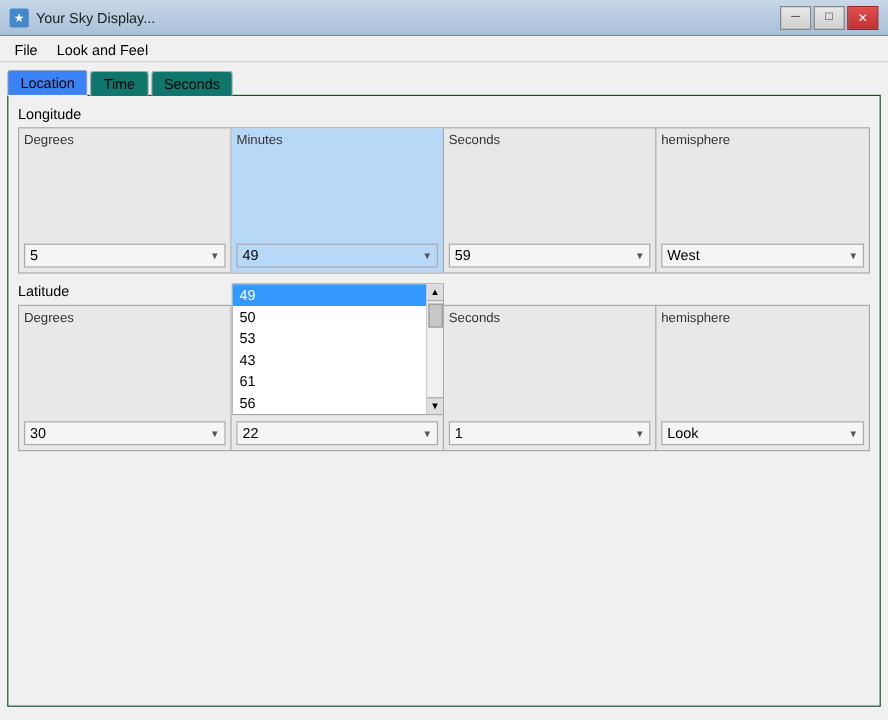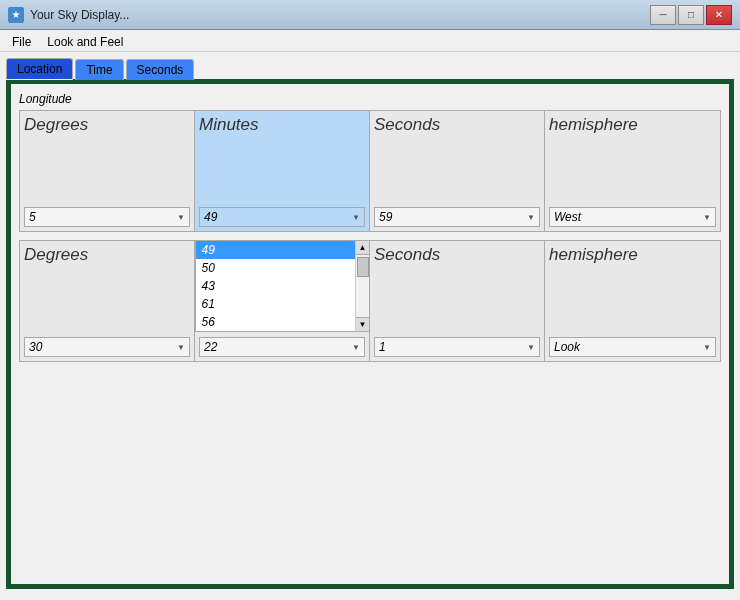--- a/index.html
+++ b/index.html
@@ -92,41 +92,40 @@
     .tab-container {
       display: flex;
       align-items: flex-end;
       gap: 0;
       margin-bottom: 0;
     }
     .tab {
       padding: 3px 10px;
       border: 1px solid #aaa;
       border-bottom: none;
-      background: #3b82f6;
+      background: #0f766e;
       cursor: pointer;
       font-size: 12px;
       margin-right: 2px;
       border-radius: 3px 3px 0 0;
     }
     .tab.active {
-      background: #1d4ed8;
+      background: #3b82f6;
       border-color: #aaa;
       border-bottom: 1px solid #f0f0f0;
       z-index: 1;
     }
 
     
     .tab-content {
-      border: 5px solid #14532d;
+      border: 1px solid #14532d;
       background: #f0f0f0;
       padding: 8px;
       margin-top: -1px;
       height: calc(100% - 26px);
-      font-style: italic;
     }
 
     
     .section-label {
       font-size: 12px;
       color: #000;
       margin-bottom: 4px;
     }
 
     
@@ -151,21 +150,21 @@
     }
     .coord-cell:last-child {
       border-right: none;
     }
 
     .coord-cell.highlighted {
       background: #b8d8f8;
     }
 
     .cell-header {
-      font-size: 17px;
+      font-size: 11px;
       color: #333;
       margin-bottom: 4px;
     }
 
     .cell-value-row {
       display: flex;
       align-items: center;
       justify-content: space-between;
       border: 1px solid #aaa;
       background: #f5f5f5;
@@ -343,26 +342,28 @@
           <div class="cell-header">hemisphere</div>
           <div class="cell-value-row">
             <span>West</span>
             <span class="dropdown-arrow">▼</span>
           </div>
         </div>
       </div>
     </div>
 
     <div class="latitude-area">
+      <div class="section-label">Latitude</div>
 
       <div class="dropdown-popup">
         <div class="dp-items">
           <div class="dp-list">
             <div class="dropdown-list-item selected">49</div>
             <div class="dropdown-list-item">50</div>
+            <div class="dropdown-list-item">53</div>
             <div class="dropdown-list-item">43</div>
             <div class="dropdown-list-item">61</div>
             <div class="dropdown-list-item">56</div>
           </div>
           <div class="dp-scrollbar">
             <div class="dp-scroll-up">▲</div>
             <div class="dp-thumb"></div>
             <div class="dp-scroll-down">▼</div>
           </div>
         </div>

